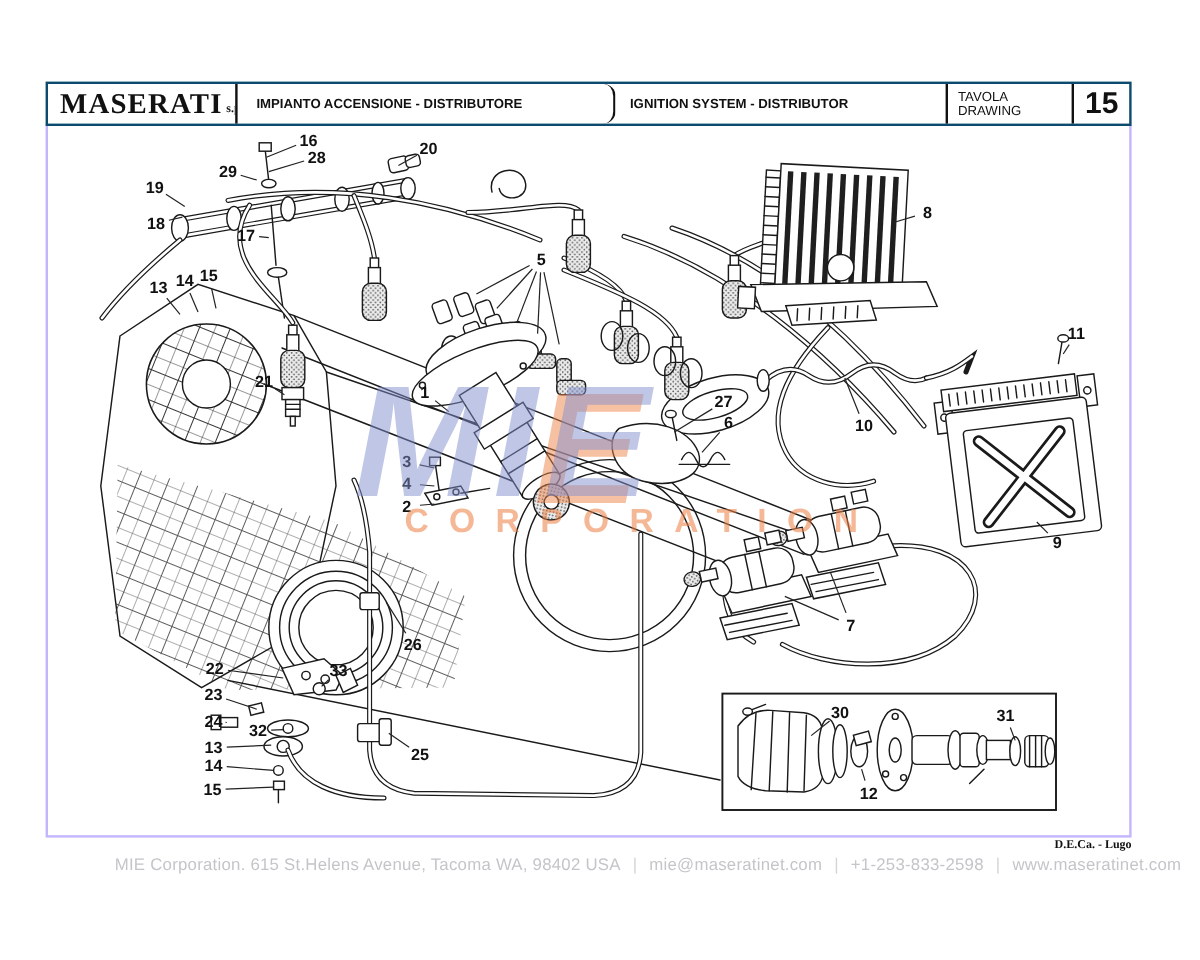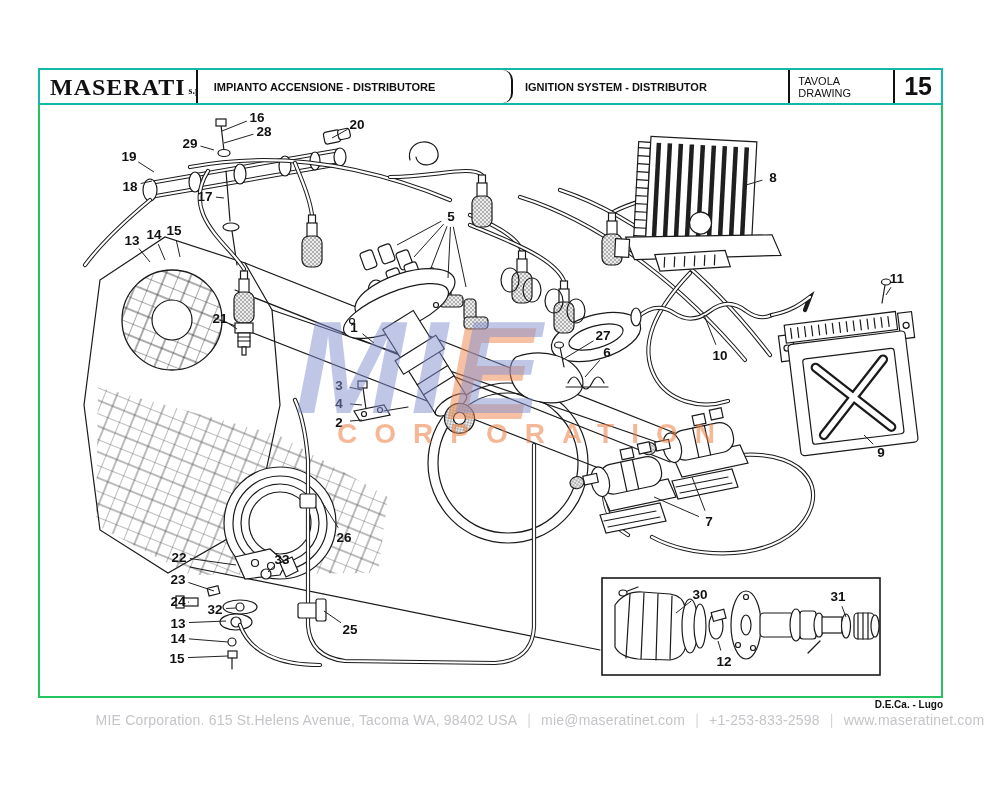--- a/index.html
+++ b/index.html
@@ -1,52 +1,52 @@
 <!DOCTYPE html>
 <html><head>
 <meta charset="utf-8">
 <style>
   html,body{margin:0;padding:0;background:#ffffff;}
   body{width:1000px;height:800px;position:relative;overflow:hidden;
        font-family:"Liberation Sans",sans-serif;color:#111;}
 
   
   .sheet-header{position:absolute;left:38px;top:68px;width:905px;height:37px;
-    display:flex;border:2px solid #14b8a6;box-sizing:border-box;background:#fff;z-index:5;}
+    display:flex;border:2px solid #0c4a6e;box-sizing:border-box;background:#fff;z-index:5;}
   .hcell{box-sizing:border-box;border-right:2px solid #111;display:flex;
          align-items:center;overflow:hidden;}
   .hcell:last-child{border-right:none;}
   .cell-brand{width:158px;padding-left:10px;}
   .brand-name{font-family:"Liberation Serif",serif;font-weight:bold;
               font-size:24px;letter-spacing:1px;line-height:1;}
   .brand-suffix{font-family:"Liberation Serif",serif;font-weight:bold;
                 font-size:10px;margin-left:3px;margin-top:8px;}
   .cell-title-it{width:316px;padding-left:16px;font-size:11px;font-weight:bold;border-radius:10px;}
   .cell-title-en{width:278px;padding-left:12px;font-size:11px;font-weight:bold;}
   .cell-tavola{width:105px;padding-left:8px;font-size:11px;line-height:12px;
                flex-direction:column;align-items:flex-start;justify-content:center;}
   .cell-number{width:46px;justify-content:center;font-size:25px;font-weight:bold;}
 
   
   .drawing-frame{position:absolute;left:38px;top:103px;width:905px;height:595px;
-    border:2px solid #22c55e;box-sizing:border-box;background:#fff;}
+    border:2px solid #c4b5fd;box-sizing:border-box;background:#fff;}
   .drawing-frame svg{display:block;}
 
   
   .watermark{position:absolute;left:295px;top:330px;width:430px;height:130px;
     pointer-events:none;z-index:3;}
   .wm-word{position:absolute;left:0;top:-28px;font-size:132px;font-weight:bold;
     font-style:italic;letter-spacing:6px;line-height:1;}
   .wm-ghost{position:absolute;left:150px;top:-22px;font-size:132px;font-weight:bold;
     font-style:italic;line-height:1;}
   .wm-sub{position:absolute;left:42px;top:88px;font-size:28px;font-weight:bold;
     letter-spacing:17px;}
 
   
-  .credit{position:absolute;right:57px;top:699px;font-size:10px;font-weight:bold;z-index:5;}
+  .credit{position:absolute;right:57px;top:699px;font-size:10px;font-weight:bold;z-index:5;font-family:Liberation Serif, serif;}
   .page-footer{position:absolute;left:0;top:712px;width:1000px;text-align:center;
     font-size:14px;color:#c5c5c9;letter-spacing:.2px;margin-left:40px;}
   .page-footer .sep{color:#d4d4d8;padding:0 10px;}
 
   
   .lw *{vector-effect:none;}
   .s  {stroke:#1a1a1a;stroke-width:1.2;fill:none;stroke-linecap:round;}
   .sf {stroke:#1a1a1a;stroke-width:1.2;fill:#ffffff;}
   .tube-o{stroke:#1a1a1a;stroke-width:4.2;fill:none;stroke-linecap:round;}
   .tube-i{stroke:#ffffff;stroke-width:2.2;fill:none;stroke-linecap:round;}

